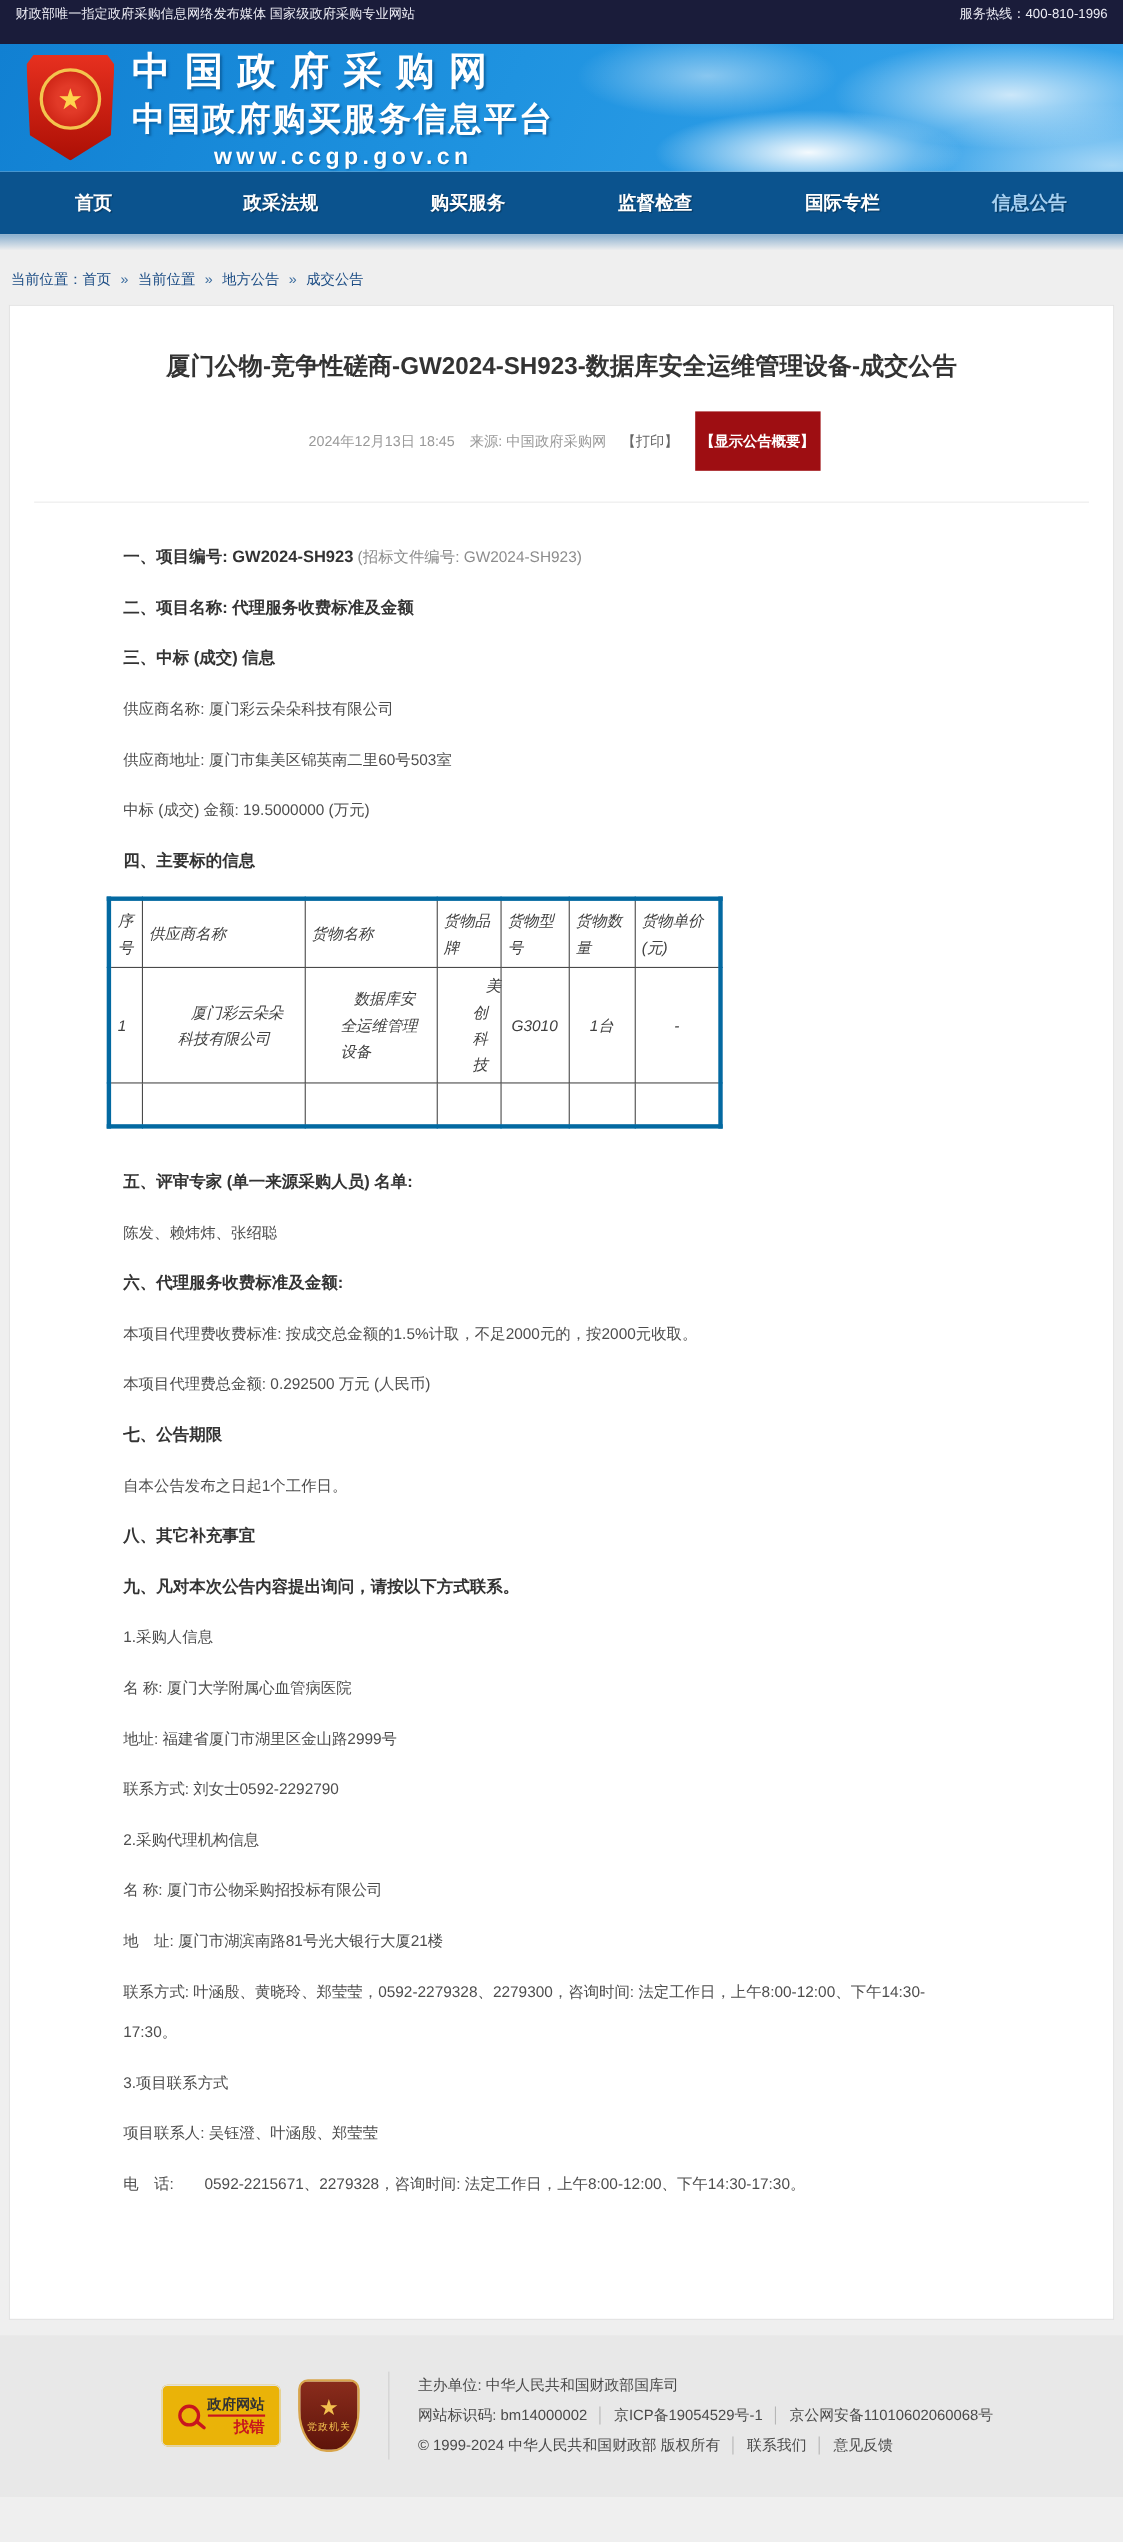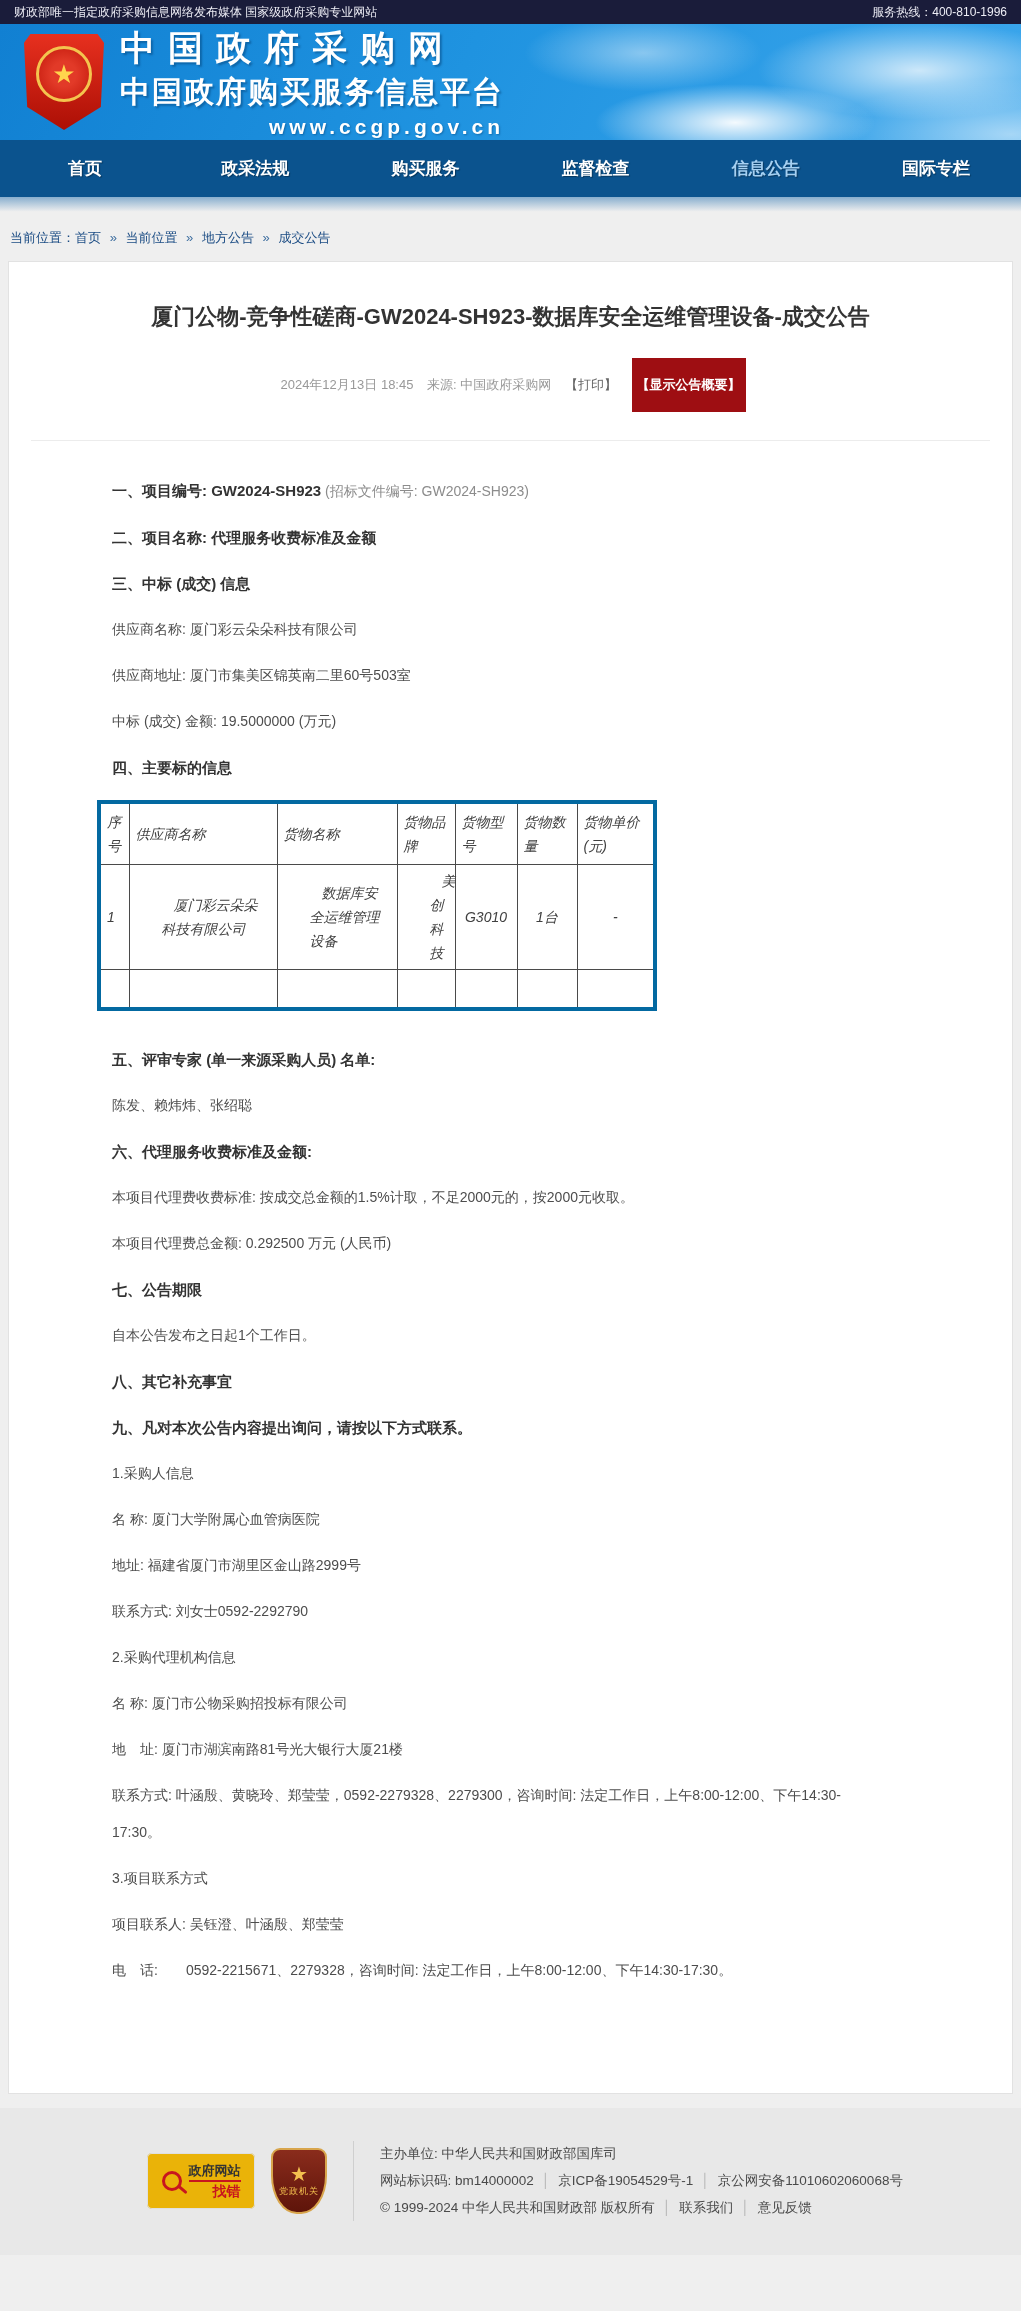--- a/index.html
+++ b/index.html
@@ -6,21 +6,21 @@
   html,body { margin:0; padding:0; }
   body {
     width: 1021px;
     background: #EFEFEF;
     font-family: "Liberation Sans", "DejaVu Sans", sans-serif;
     -webkit-font-smoothing: antialiased;
   }
 
   
   .topbar {
-    height: 24px; line-height: 24px;
+    height: 40px; line-height: 24px;
     background: #1A1C3A;
     color: #EDEDF5; font-size: 12px;
     display: flex; justify-content: space-between;
     padding: 0 14px;
   }
 
   
   .header {
     height: 116px; position: relative; overflow: hidden;
     background:
@@ -49,21 +49,21 @@
   .site-name {
     font-size: 35px; font-weight: bold; letter-spacing: 13px;
     text-shadow: 2px 2px 2px rgba(0,60,110,.45); white-space: nowrap;
   }
   .site-sub {
     font-size: 30px; font-weight: bold; letter-spacing: 2px;
     text-shadow: 2px 2px 2px rgba(0,60,110,.45); white-space: nowrap;
   }
   .site-url {
     font-size: 21px; font-weight: bold; letter-spacing: 4px;
-    text-align: right; margin-top: 2px;
+    text-align: center; margin-top: 2px;
     text-shadow: 1px 1px 2px rgba(0,60,110,.45);
   }
 
   
   .nav {
     height: 57px; background: #0B538E;
     display: grid; grid-template-columns: repeat(6, 1fr);
   }
   .nav-item {
     color: #FFF; font-size: 17px; font-weight: bold;
@@ -181,22 +181,22 @@
     <div class="site-sub">中国政府购买服务信息平台</div>
     <div class="site-url">www.ccgp.gov.cn</div>
   </div>
 </div>
 
 <div class="nav">
   <div class="nav-item">首页</div>
   <div class="nav-item">政采法规</div>
   <div class="nav-item">购买服务</div>
   <div class="nav-item">监督检查</div>
+  <div class="nav-item">国际专栏</div>
   <div class="nav-item active">信息公告</div>
-  <div class="nav-item">国际专栏</div>
 </div>
 <div class="nav-fade"></div>
 
 <div class="breadcrumb">
   <span>当前位置：</span><a>首页</a>
   <span class="sep">»</span>
   <a>当前位置</a>
   <span class="sep">»</span>
   <a>地方公告</a>
   <span class="sep">»</span>

